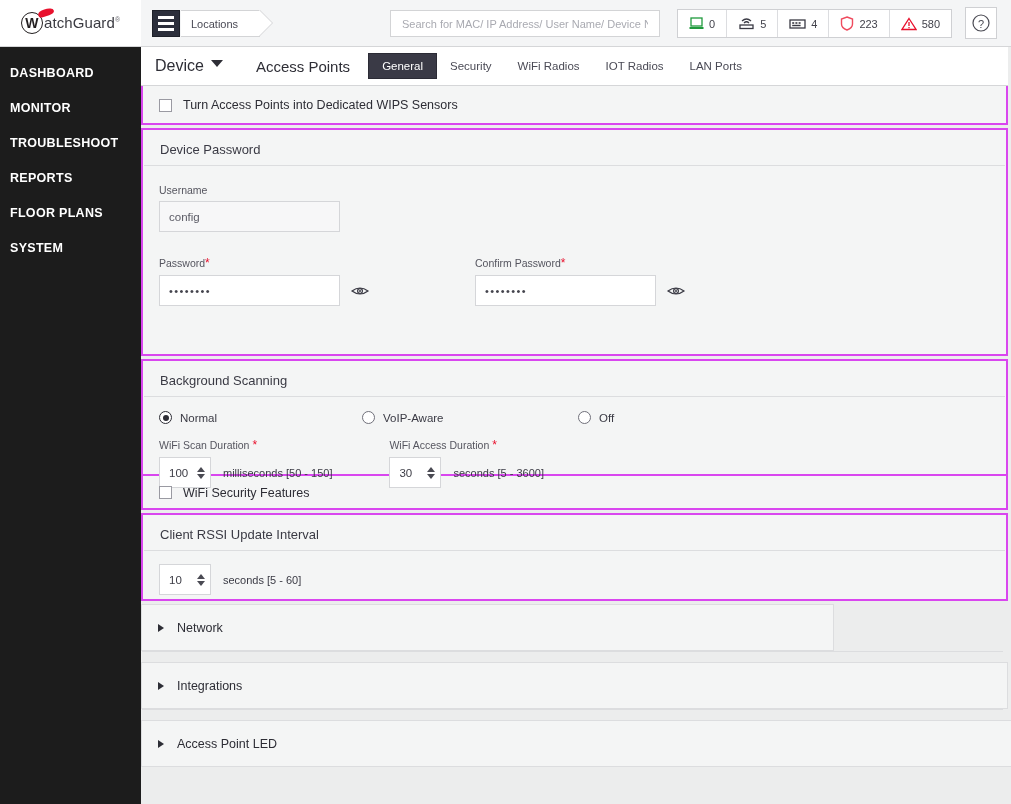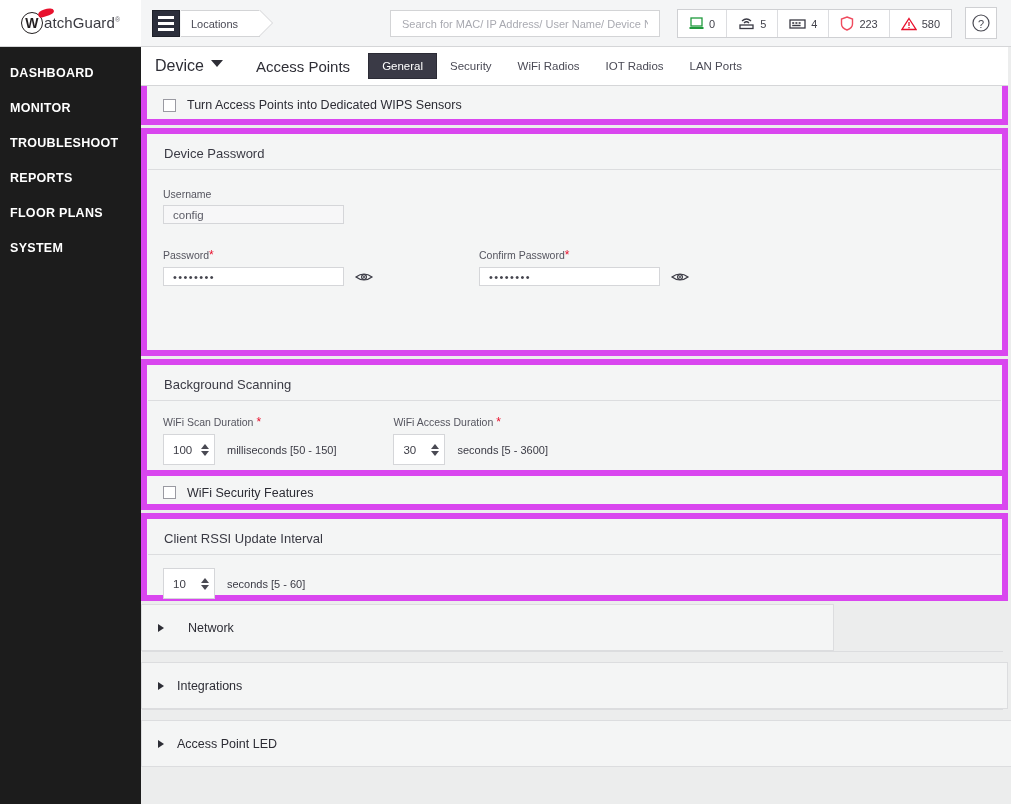--- a/index.html
+++ b/index.html
@@ -156,21 +156,21 @@
     padding: 0 13px; height: 26px; display: flex; align-items: center;
     font-size: 11.5px; color: #4a4a55; cursor: pointer;
   }
   .subtab.active {
     background: #3a3a46; color: #ffffff;
     border: 1px solid #2b2b35;
   }
 
   .panel {
     background: #f4f5f5;
-    border: 6px solid #d946ef;
+    border: 2px solid #d946ef;
     margin: 0 0 0 0;
   }
   .panel-gap { height: 3px; }
 
   .row-check {
     display: flex; align-items: center; height: 38px; padding-left: 16px;
   }
   .chk {
     width: 13px; height: 13px; border: 1px solid #9a9aa2; background: #fff;
     display: inline-block; margin-right: 11px; cursor: pointer;
@@ -182,21 +182,21 @@
     padding: 12px 0 8px 16px;
     border-bottom: 1px solid #dcdddf;
     margin: 0 1px;
   }
 
   .field-label {
     font-size: 10.5px; color: #55555f; margin-bottom: 5px;
   }
   .req { color: #e8112d; font-size: 12px; }
   .inp {
-    height: 19px; background: #fff; border: 1px solid #d5d6d9;
+    height: 31px; background: #fff; border: 1px solid #d5d6d9;
     display: flex; align-items: center; padding: 0 9px;
     font-size: 11.5px; color: #3d3d46;
   }
   .inp.readonly { background: #f7f7f8; color: #5c5c66; }
   .inp.pw { letter-spacing: 1.4px; color: #44444d; font-size: 11px; }
 
   .eye { margin-left: 11px; cursor: pointer; display: flex; align-items: center; }
 
   .radio-row { display: flex; align-items: center; padding: 14px 0 0 16px; }
   .radio-item { display: flex; align-items: center; font-size: 11.5px; color: #3a3a44; cursor: pointer; }
@@ -419,20 +419,34 @@
           </div>
         </div>
       </div>
     </div>
 
     <div class="panel-gap"></div>
 
     <div class="panel" style="width:867px; height:117px;">
       <div class="section-head">Background Scanning</div>
 
+      <div class="radio-row">
+        <div class="radio-item" style="width:203px;">
+          <span class="radio on"></span>
+          <span>Normal</span>
+        </div>
+        <div class="radio-item" style="width:216px;">
+          <span class="radio"></span>
+          <span>VoIP-Aware</span>
+        </div>
+        <div class="radio-item">
+          <span class="radio"></span>
+          <span>Off</span>
+        </div>
+      </div>
 
       <div style="display:flex; padding:14px 0 0 16px;">
         <div>
           <div class="field-label">
             <span>WiFi Scan Duration</span>
             <span class="req">*</span>
           </div>
           <div style="display:flex; align-items:center;">
             <div class="spin">
               <span>100</span>
@@ -482,21 +496,21 @@
             <span class="sp-up"></span>
               <span class="sp-dn"></span>
           </span>
         </div>
         <span class="hint">seconds [5 - 60]</span>
       </div>
     </div>
 
     <div class="panel-gap"></div>
 
-    <div class="accordion" style="width:693px;gap:11px;">
+    <div class="accordion" style="width:693px;">
       <span class="acc-arrow"></span>
       <span class="acc-label">Network</span>
     </div>
     <div class="acc-sep"></div>
     <div style="height:10px"></div>
 
     <div class="accordion" style="width:867px;">
       <span class="acc-arrow"></span>
       <span class="acc-label">Integrations</span>
     </div>

